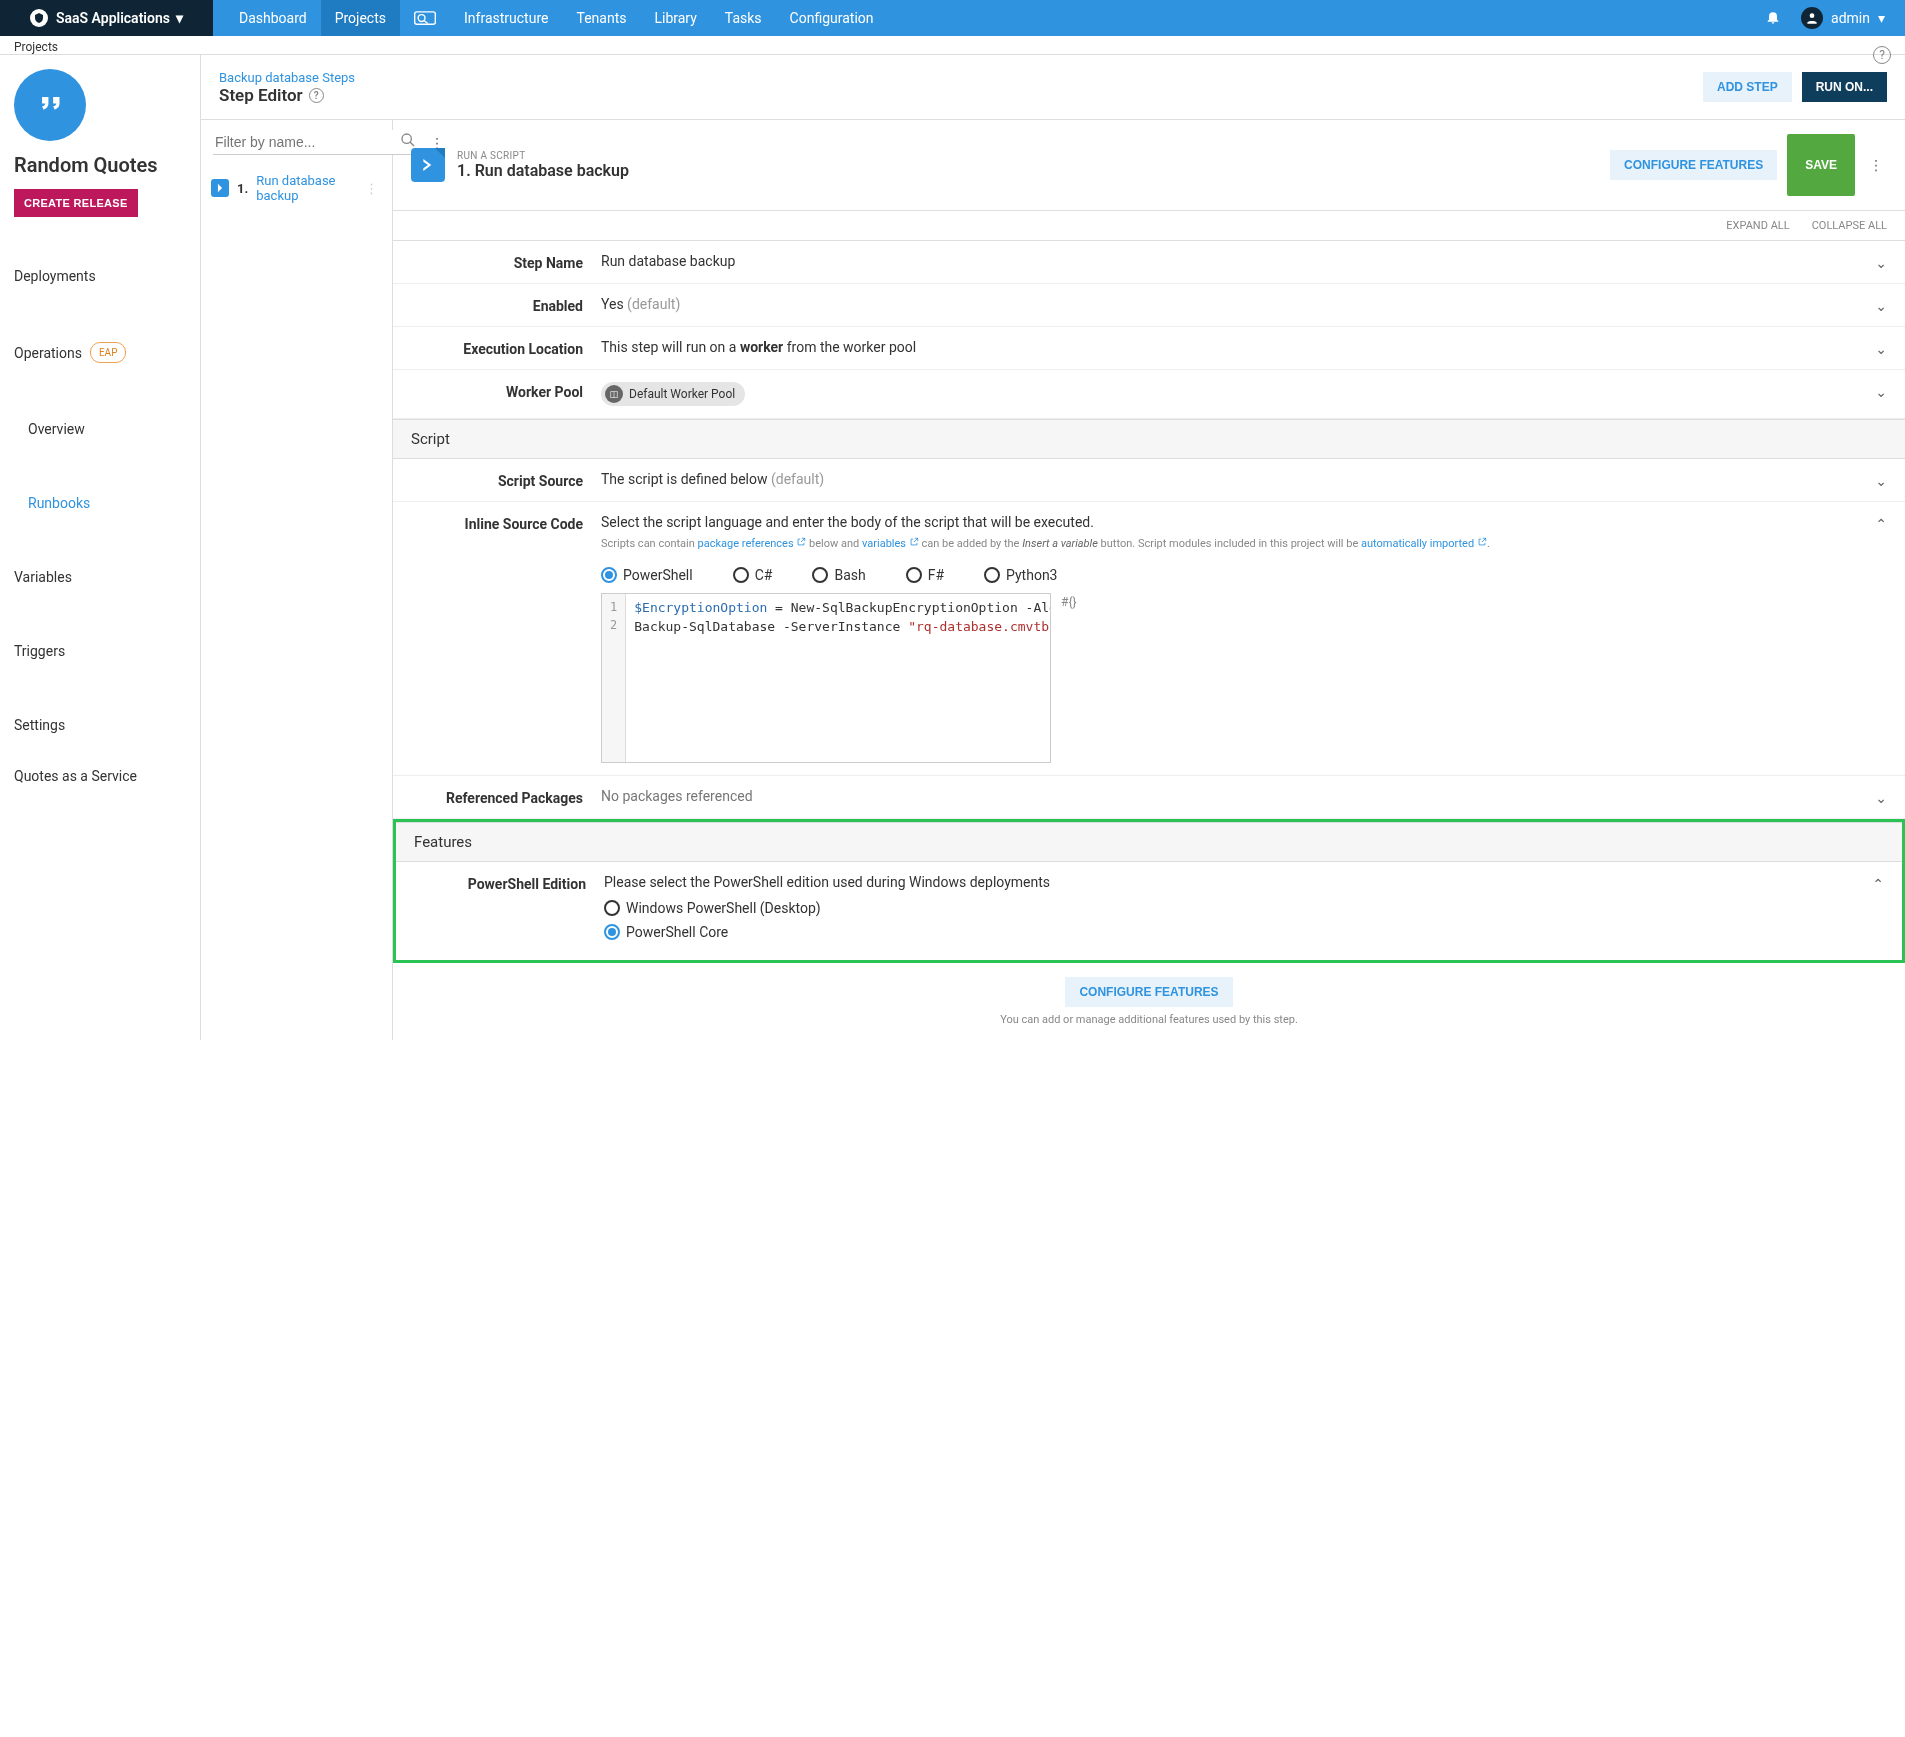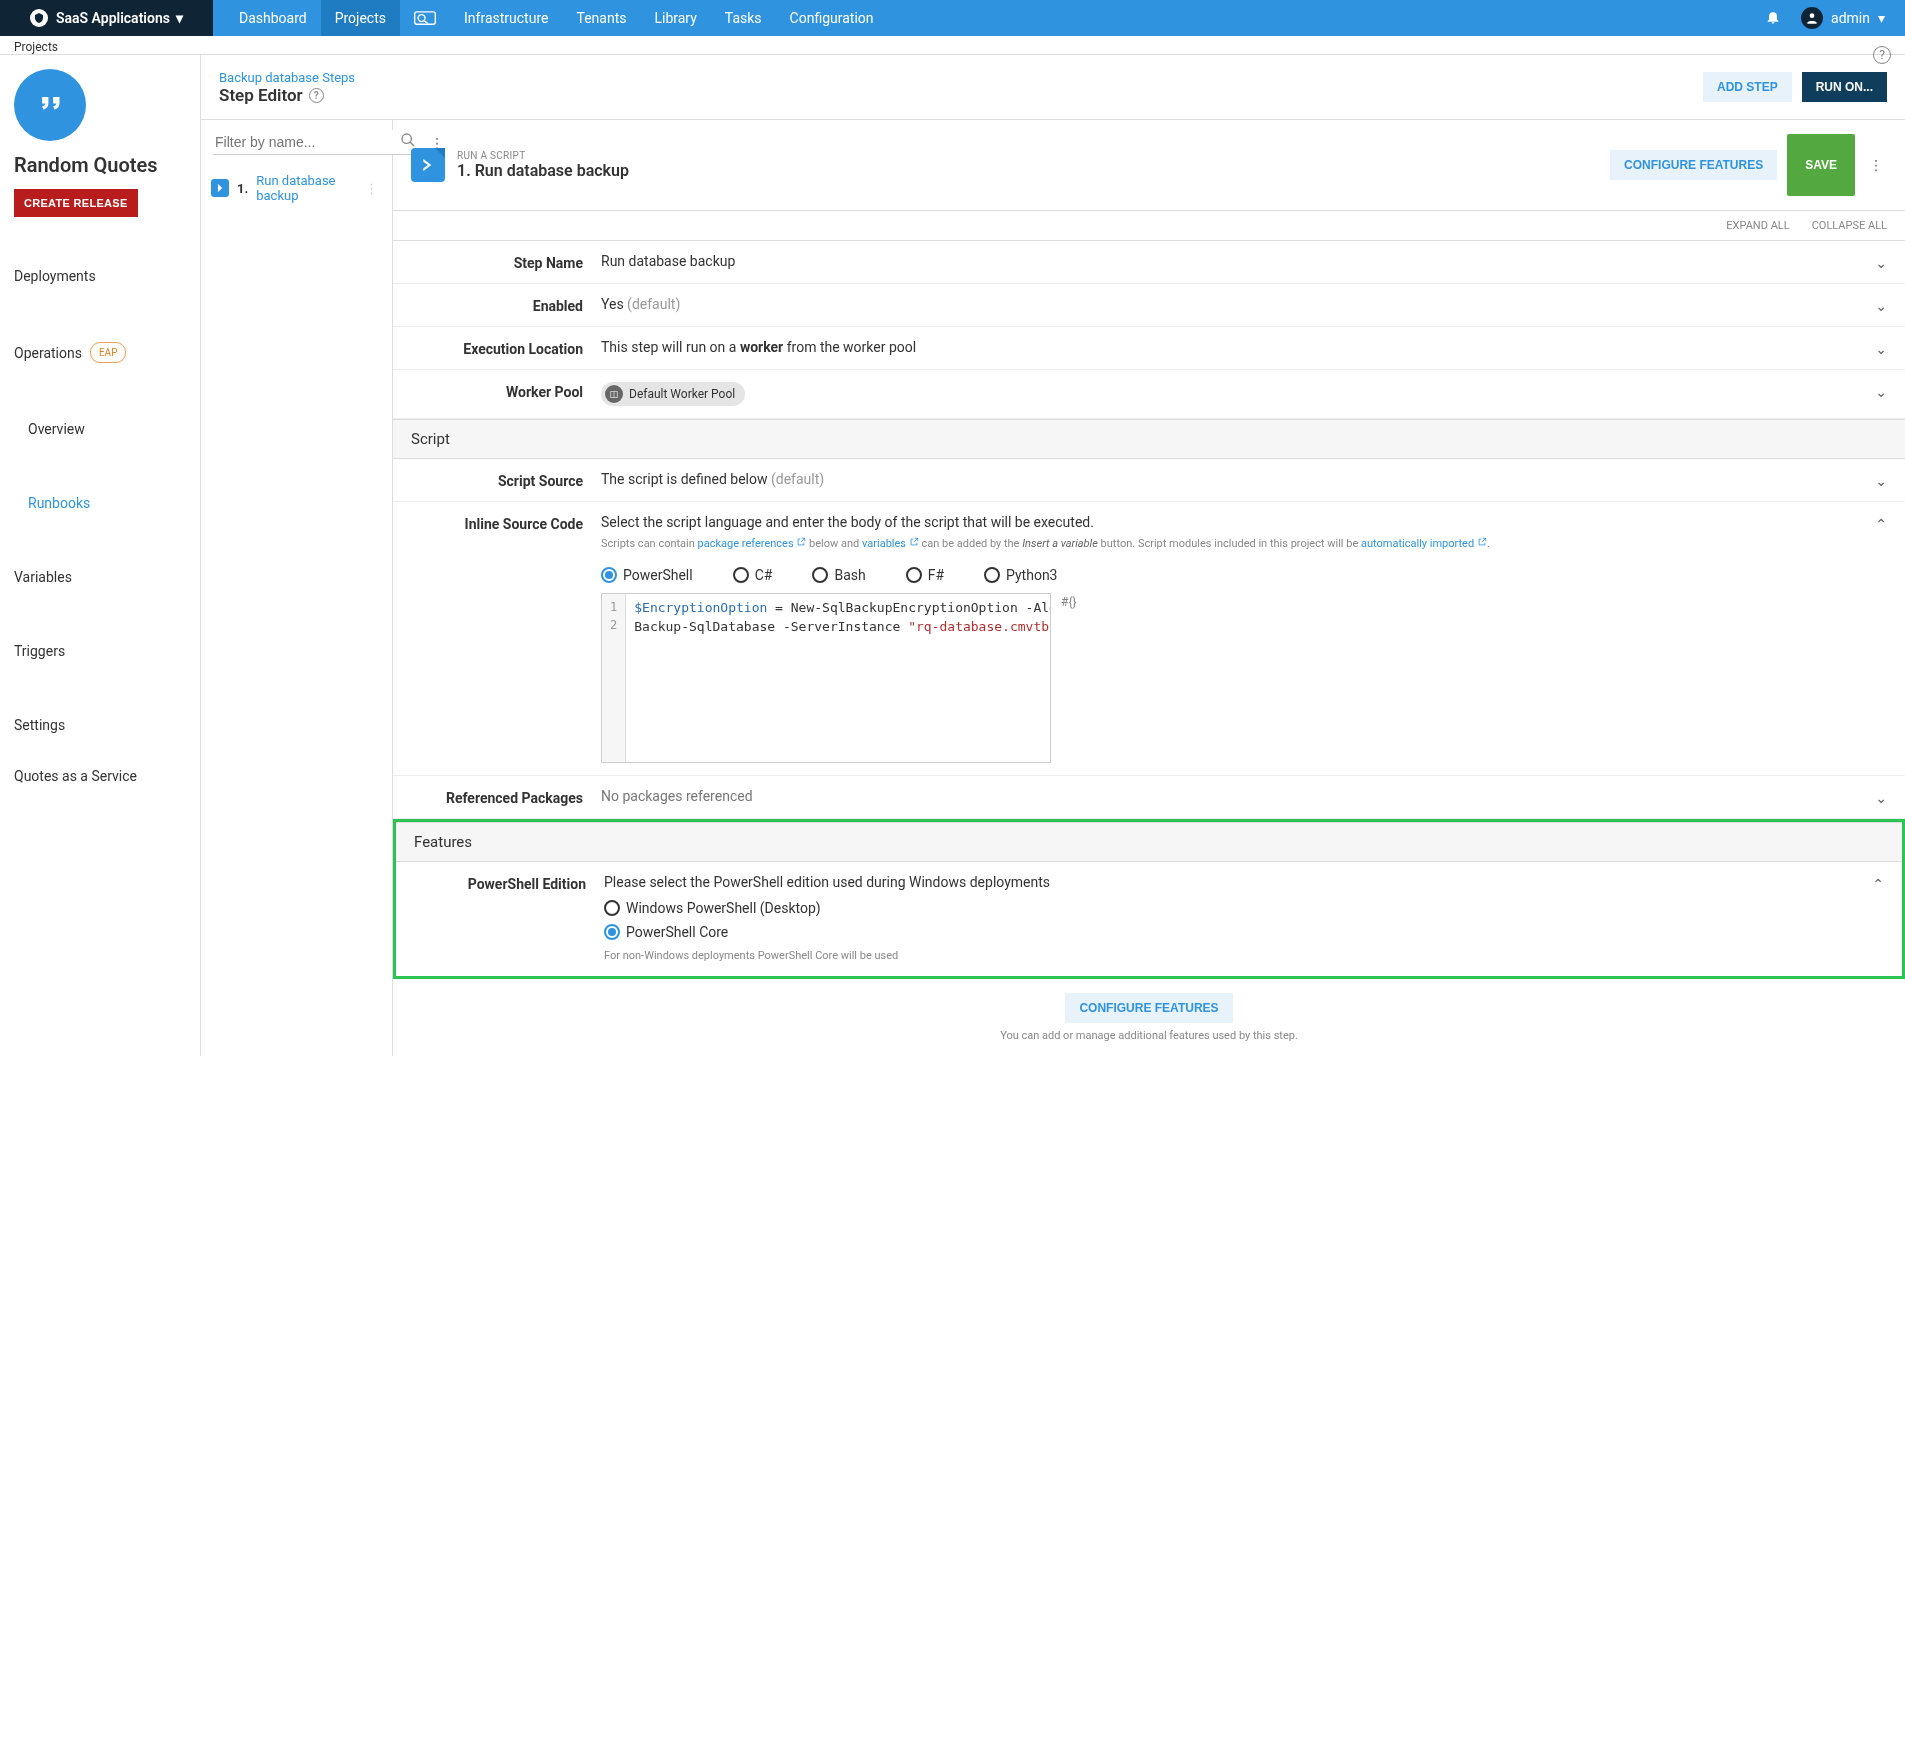--- a/index.html
+++ b/index.html
@@ -15,21 +15,21 @@
 .top-right{margin-left:auto;display:flex;align-items:center;padding-right:20px;gap:20px;}
 .top-right .user{display:flex;align-items:center;gap:8px;}
 .avatar-circle{width:22px;height:22px;border-radius:50%;background:#0f2535;display:flex;align-items:center;justify-content:center;}
 .crumbbar{padding:4px 14px 0;font-size:12px;color:#333;position:relative;}
 .crumbbar .grp{font-size:18px;font-weight:400;color:#333;}
 .crumbbar .help{position:absolute;right:14px;top:10px;border:1.5px solid #888;border-radius:50%;width:18px;height:18px;display:flex;align-items:center;justify-content:center;font-size:12px;color:#888;}
 .layout{display:flex;border-top:1px solid #ddd;}
 .sidebar{width:200px;min-width:200px;padding:14px;}
 .proj-logo{width:72px;height:72px;border-radius:50%;background:#2f93e0;display:flex;align-items:center;justify-content:center;margin-bottom:12px;}
 .proj-title{font-size:20px;font-weight:600;margin-bottom:12px;}
-.btn-dark{background:#b91c1c;color:#fff;border:none;padding:8px 10px;font-size:11px;font-weight:700;letter-spacing:.3px;cursor:pointer;}
+.btn-dark{background:#be185d;color:#fff;border:none;padding:8px 10px;font-size:11px;font-weight:700;letter-spacing:.3px;cursor:pointer;}
 .sidemenu{margin-top:22px;}
 .sidemenu .item{padding:7px 0;font-size:14px;color:#333;cursor:pointer;display:flex;align-items:center;gap:8px;margin-top:44px;}
 .sidemenu .sub{padding-left:14px;}
 .sidemenu .item.active{color:#2f93e0;}
 .badge-eap{font-size:10px;border:1px solid #f0a050;color:#e08020;border-radius:10px;padding:4px 8px;}
 .qas{margin-top:28px;font-size:14px;color:#333;}
 .mainarea{flex:1;border-left:1px solid #ddd;}
 .editor-header{display:flex;align-items:center;justify-content:space-between;padding:14px 18px;border-bottom:1px solid #ddd;}
 .bc-link{color:#2f93e0;font-size:13px;text-decoration:none;}
 .ed-title{font-size:17px;font-weight:600;display:flex;align-items:center;gap:6px;}
@@ -331,21 +331,20 @@
               <div class="radio-vert">
                 <div class="radio">
                     <span class="r"></span>
                     <span>Windows PowerShell (Desktop)</span>
                   </div>
                 <div class="radio sel">
                     <span class="r"></span>
                     <span>PowerShell Core</span>
                   </div>
               </div>
-              <div class="inline-note">For non-Windows deployments PowerShell Core will be used</div>
             </div>
             <span class="chev">⌃</span>
           </div>
         </div>
 
         <div class="foot-actions">
           <button class="btn-light">CONFIGURE FEATURES</button>
           <div class="note">You can add or manage additional features used by this step.</div>
         </div>
 

